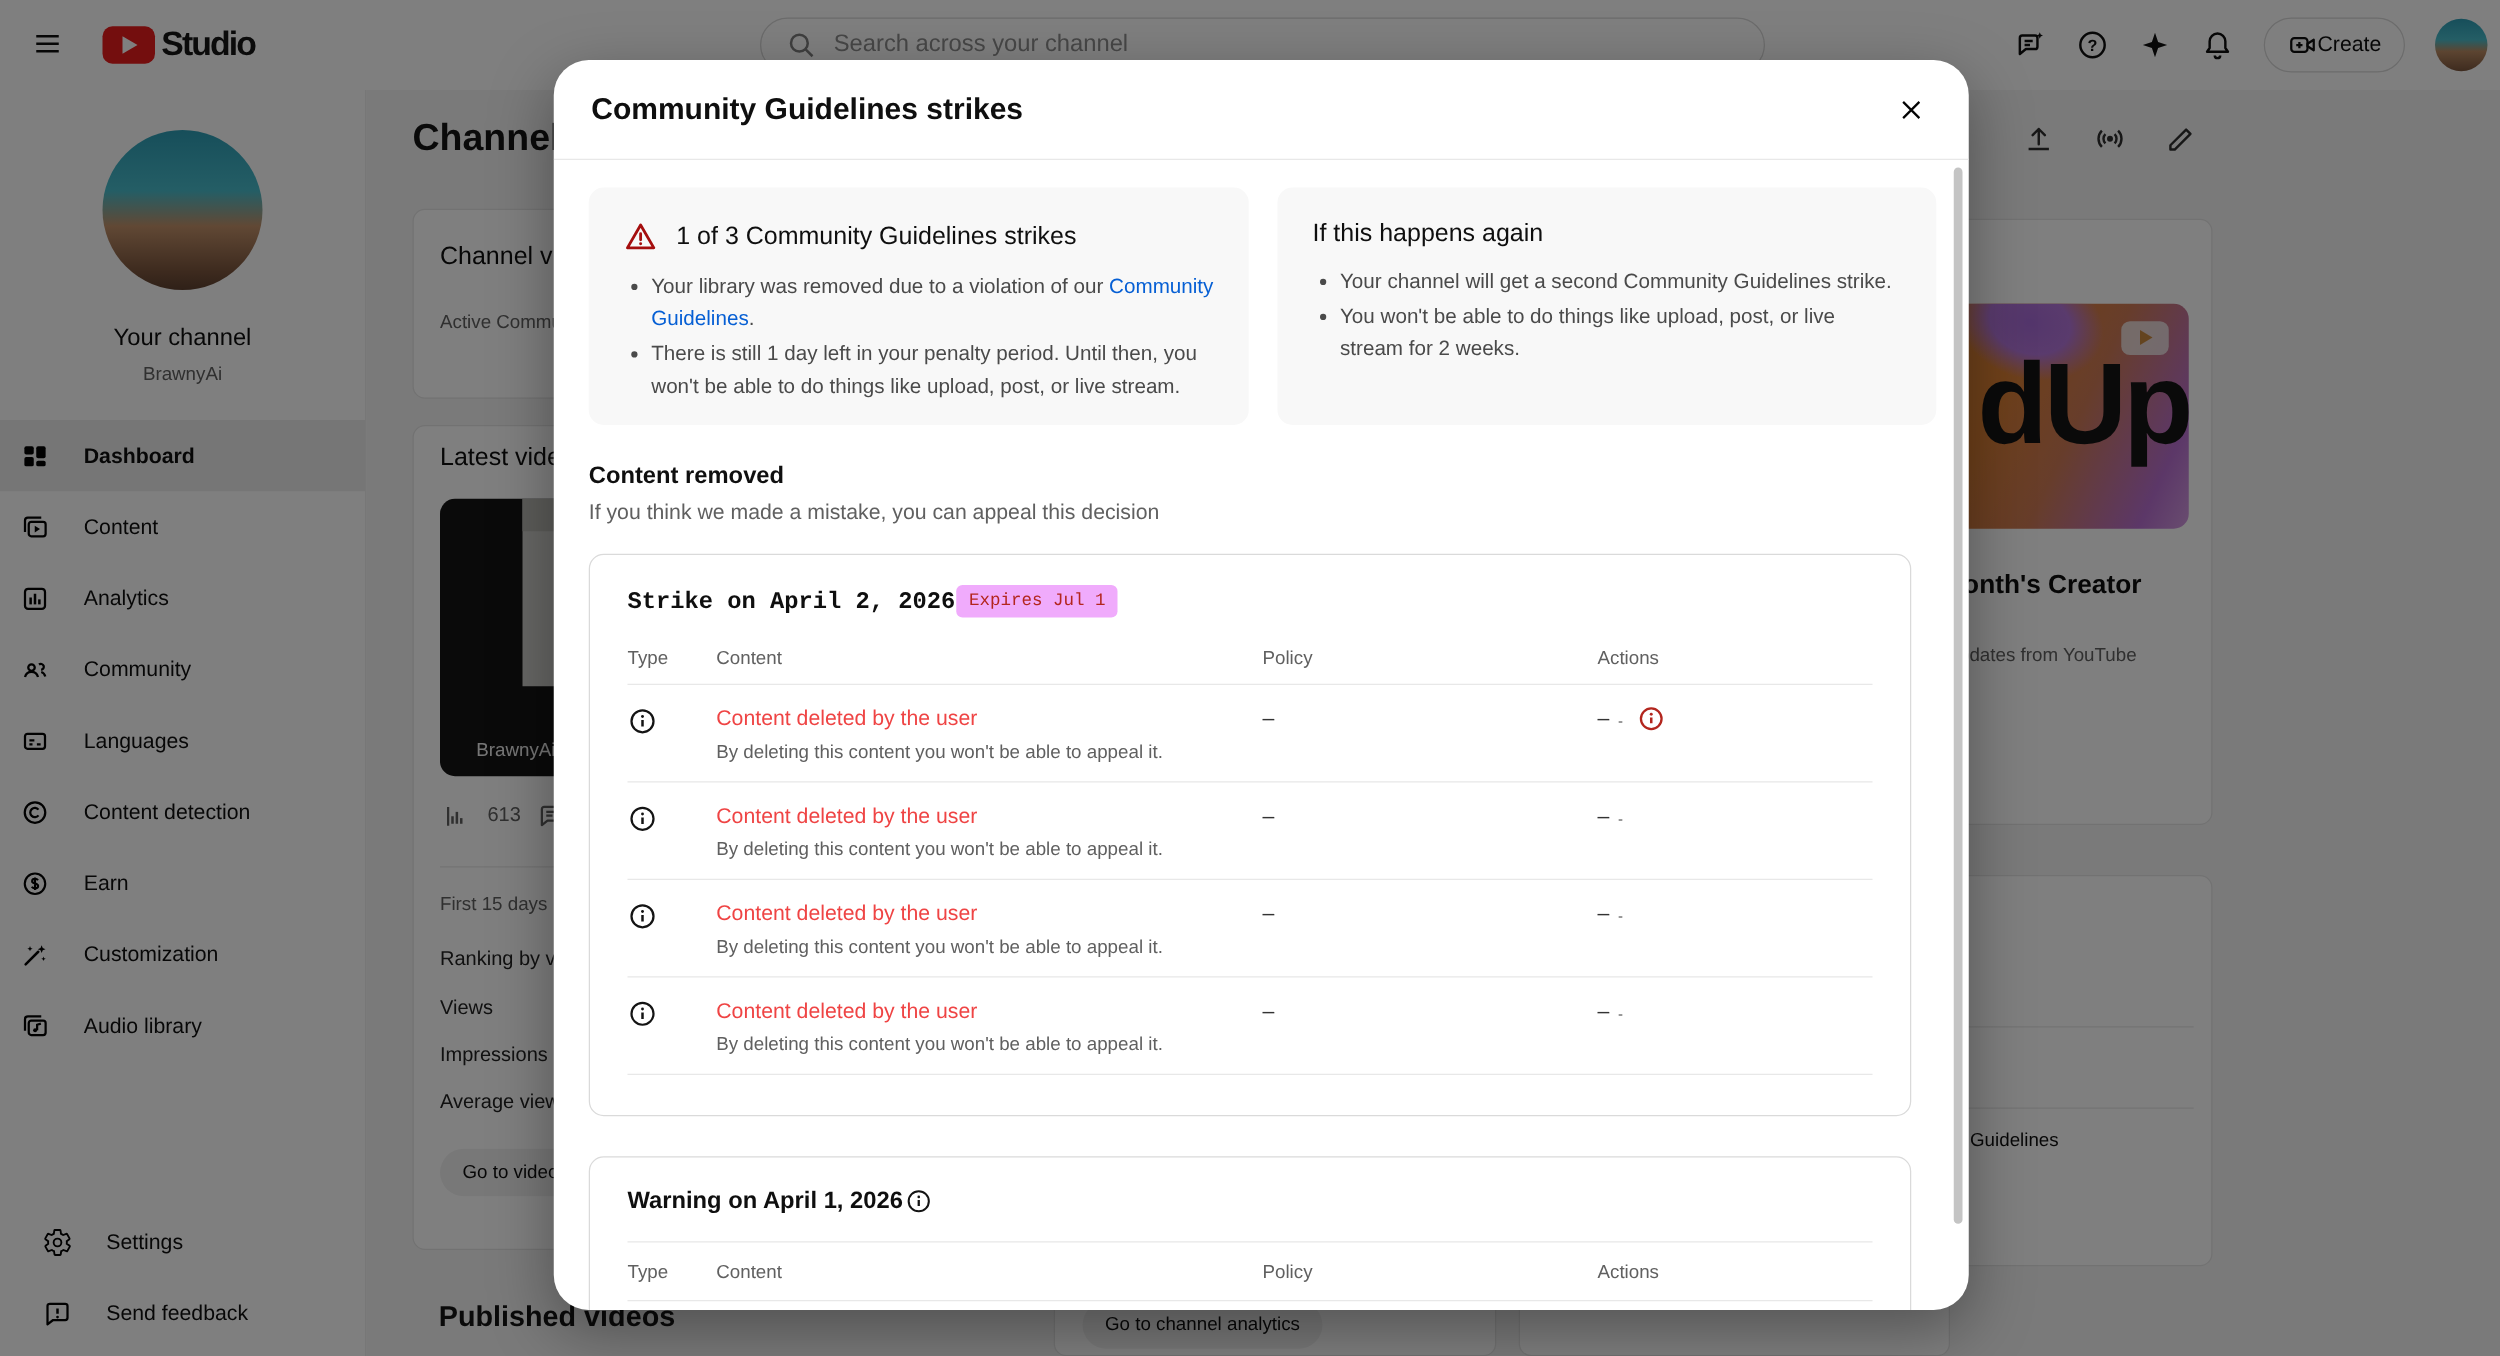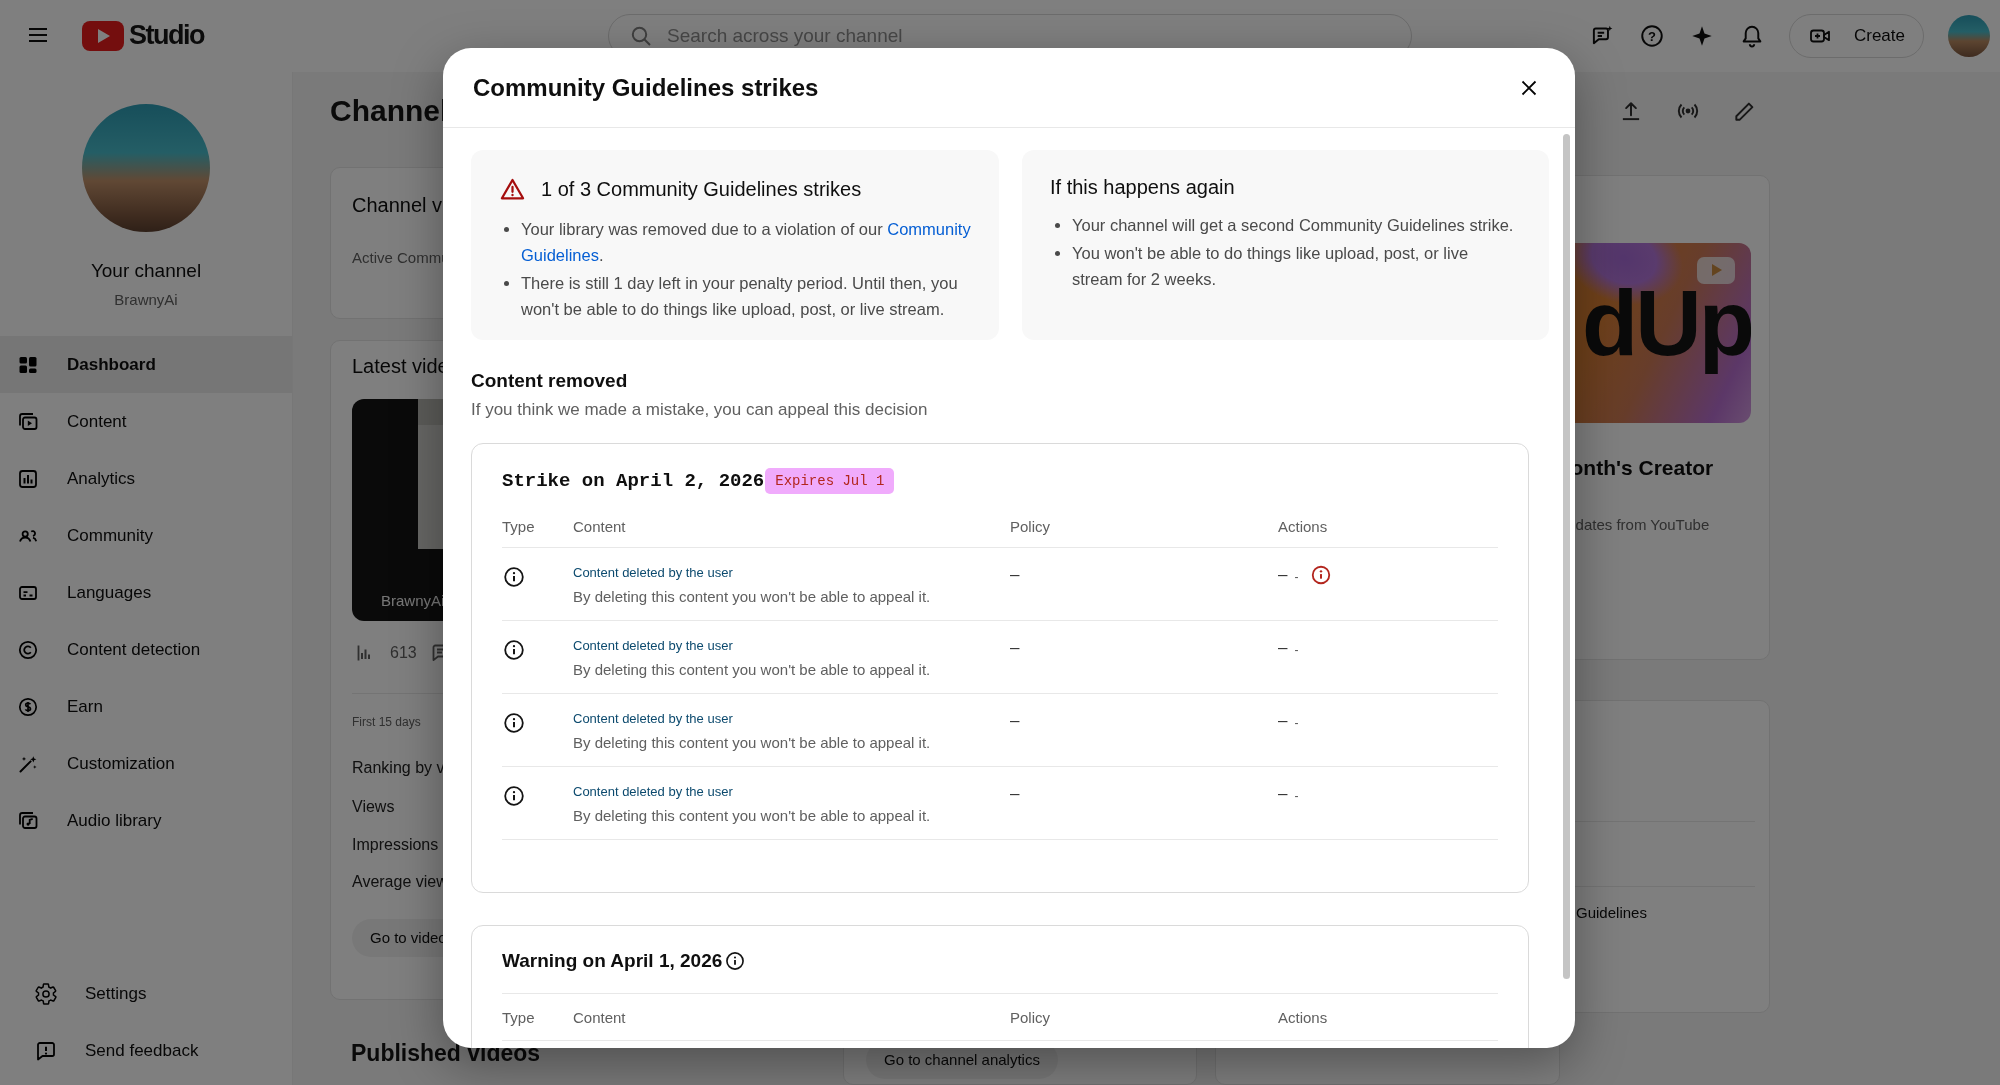--- a/index.html
+++ b/index.html
@@ -13,21 +13,21 @@
   .topbar { position:absolute; top:0; left:0; width:2000px; height:72px; background:#fff; z-index:1; }
   .hamburger { position:absolute; left:26px; top:23px; color:#0f0f0f; cursor:pointer; }
   .logo { position:absolute; left:82px; top:20px; display:flex; align-items:center; gap:5px; }
   .logo-badge { width:42px; height:30px; background:#e81c1c; border-radius:8px; position:relative; }
   .logo-badge::after { content:""; position:absolute; left:16px; top:8px; border-left:12px solid #fff; border-top:7px solid transparent; border-bottom:7px solid transparent; }
   .logo-text { font-size:27px; font-weight:700; letter-spacing:-1.5px; color:#161616; }
   .search { position:absolute; left:608px; top:14px; width:804px; height:44px; border:1px solid #d8d8d8; border-radius:24px; background:#fff; display:flex; align-items:center; gap:14px; padding:0 20px; color:#7e7e7e; }
   .search input { border:none; outline:none; background:transparent; font:inherit; font-size:19px; color:#606060; width:100%; }
   .search input::placeholder { color:#8e8e8e; }
   .topbar-right { position:absolute; right:10px; top:0; height:72px; display:flex; align-items:center; gap:24px; color:#0f0f0f; }
-  .create-btn { display:flex; align-items:center; gap:22px; border:1px solid #d8d8d8; border-radius:22px; height:44px; padding:0 18px; font-size:17px; font-weight:500; color:#0f0f0f; background:#fff; cursor:pointer; }
+  .create-btn { display:flex; align-items:center; gap:0; border:1px solid #d8d8d8; border-radius:22px; height:44px; padding:0 18px; font-size:17px; font-weight:500; color:#0f0f0f; background:#fff; cursor:pointer; }
   .avatar-sm { width:42px; height:42px; border-radius:50%; background:linear-gradient(180deg,#2e9db5 0%,#49bccb 40%,#b98a62 62%,#7c563e 100%); cursor:pointer; }
 
   
   .sidebar { position:absolute; top:72px; left:0; width:293px; bottom:0; background:#fff; border-right:1px solid #efefef; z-index:1; }
   .channel-block { text-align:center; padding-top:32px; }
   .avatar-lg { width:128px; height:128px; border-radius:50%; margin:0 auto; background:linear-gradient(180deg,#2e9db5 0%,#49bccb 38%,#c2916a 60%,#7c563e 88%,#5e4130 100%); cursor:pointer; }
   .channel-name { margin-top:28px; font-size:19px; color:#0f0f0f; }
   .channel-handle { margin-top:9px; font-size:15px; color:#606060; }
   .nav { margin-top:28px; }
   .nav-item { height:57px; display:flex; align-items:center; gap:27px; padding-left:16px; font-size:17px; color:#0f0f0f; cursor:pointer; }
@@ -46,21 +46,21 @@
   #card-latest { left:37px; top:268px; width:570px; height:660px; }
   .latest-title { position:absolute; left:21px; top:14px; font-size:20px; font-weight:500; }
   .thumb { position:absolute; left:21px; top:58px; width:390px; height:222px; border-radius:12px; background:#141414; overflow:hidden; }
   .thumb-browser { position:absolute; left:66px; top:0; right:-4px; height:150px; background:#cfcfcb; }
   .thumb-browser::before { content:""; position:absolute; left:0; top:0; right:0; height:26px; background:#b9b9b2; }
   .thumb-face { position:absolute; left:110px; bottom:0; width:120px; height:70px; background:#3a3a3a; border-radius:10px 10px 0 0; }
   .thumb-label { position:absolute; left:29px; bottom:12px; color:#ededed; font-size:15px; }
   .stats-row { position:absolute; left:23px; top:300px; display:flex; align-items:center; gap:12px; color:#606060; font-size:16px; }
   .stat-comment { position:absolute; left:86px; top:0; }
   .latest-div { position:absolute; left:21px; right:21px; top:352px; border-top:1px solid #e8e8e8; }
-  .range-label { position:absolute; left:21px; top:374px; font-size:12px; color:#606060;text-align:center; }
+  .range-label { position:absolute; left:21px; top:374px; font-size:15px; color:#606060;text-align:center; }
   .metric { position:absolute; left:21px; font-size:16px; color:#222; }
   .btn-tonal { position:absolute; left:21px; height:38px; line-height:38px; border-radius:19px; background:#f1f1f1; padding:0 18px; font-size:15px; font-weight:500; color:#0f0f0f; cursor:pointer; white-space:nowrap; }
   .published-heading { position:absolute; left:58px; top:968px; font-size:23px; font-weight:700; color:#141414; }
   #card-centerA { left:550px; top:95px; width:354px; height:918px; }
   #card-centerB { left:922px; top:95px; width:345px; height:918px; }
   #card-news { left:1180px; top:103px; width:297px; height:485px; }
   .news-thumb { position:absolute; left:20px; top:67px; width:257px; height:180px; border-radius:12px; overflow:hidden;
       background:linear-gradient(115deg,#e08a3c 0%,#de8134 40%,#cf7b56 62%,#b86fd0 88%,#d39ae0 100%); }
   .news-thumb::before { content:""; position:absolute; left:70px; top:-30px; width:120px; height:90px; background:radial-gradient(closest-side,#a86cd8 0%,#b476da 55%,transparent 100%); transform:rotate(18deg); }
   .news-circle { position:absolute; left:-16px; top:42px; width:46px; height:46px; border-radius:50%; background:#f3f3f3; }
@@ -89,21 +89,21 @@
   .link-blue { color:#065fd4; cursor:pointer; }
   .section-title { position:absolute; left:28px; top:242px; font-size:19px; font-weight:600; color:#0f0f0f; }
   .section-sub { position:absolute; left:28px; top:272px; font-size:17px; color:#606060; }
   .strike-card { position:absolute; left:28px; top:315px; width:1058px; height:450px; border:1px solid #dadada; border-radius:12px; padding:24px 30px; }
   .strike-header { display:flex; align-items:center; gap:1px;font-family:Liberation Mono, monospace; }
   .strike-title { font-size:19px; font-weight:600; }
   .badge { background:#f0abfc; color:#b3261e; font-size:14px; font-weight:500; padding:5px 10px; border-radius:5px; }
   .tgrid { display:grid; grid-template-columns:71px 437px 268px 1fr; }
   .table-head { margin-top:24px; padding-bottom:12px; border-bottom:1px solid #e8e8e8; font-size:15px; color:#606060; }
   .trow { padding:17px 0 15px; border-bottom:1px solid #e8e8e8; }
-  .row-title { font-size:13px; color:#0c4a6e; cursor:pointer; }
+  .row-title { font-size:17px; color:#ef4444; cursor:pointer; }
   .row-sub { margin-top:8px; font-size:15px; color:#606060; }
   .dash { font-size:17px; color:#333; }
   .actions-cell { display:flex; align-items:flex-start; gap:7px; }
   .dash-sm { font-size:12px; color:#555; margin-top:5px; }
   .act-info { color:#b3261e; margin-left:5px; margin-top:-1px; cursor:pointer; }
   .warning-card { position:absolute; left:28px; top:797px; width:1058px; height:260px; border:1px solid #dadada; border-radius:12px; padding:24px 30px; }
   .warning-header { display:flex; align-items:center; gap:2px; font-size:19px; font-weight:600; }
   .warning-div { margin-top:21px; border-top:1px solid #e8e8e8; }
   .warning-card .table-head { margin-top:0; padding-top:15px; padding-bottom:14px; }
   .modal-scrollbar { position:absolute; right:5px; top:86px; width:7px; height:845px; background:#c4c4c4; border-radius:4px; cursor:pointer; }

